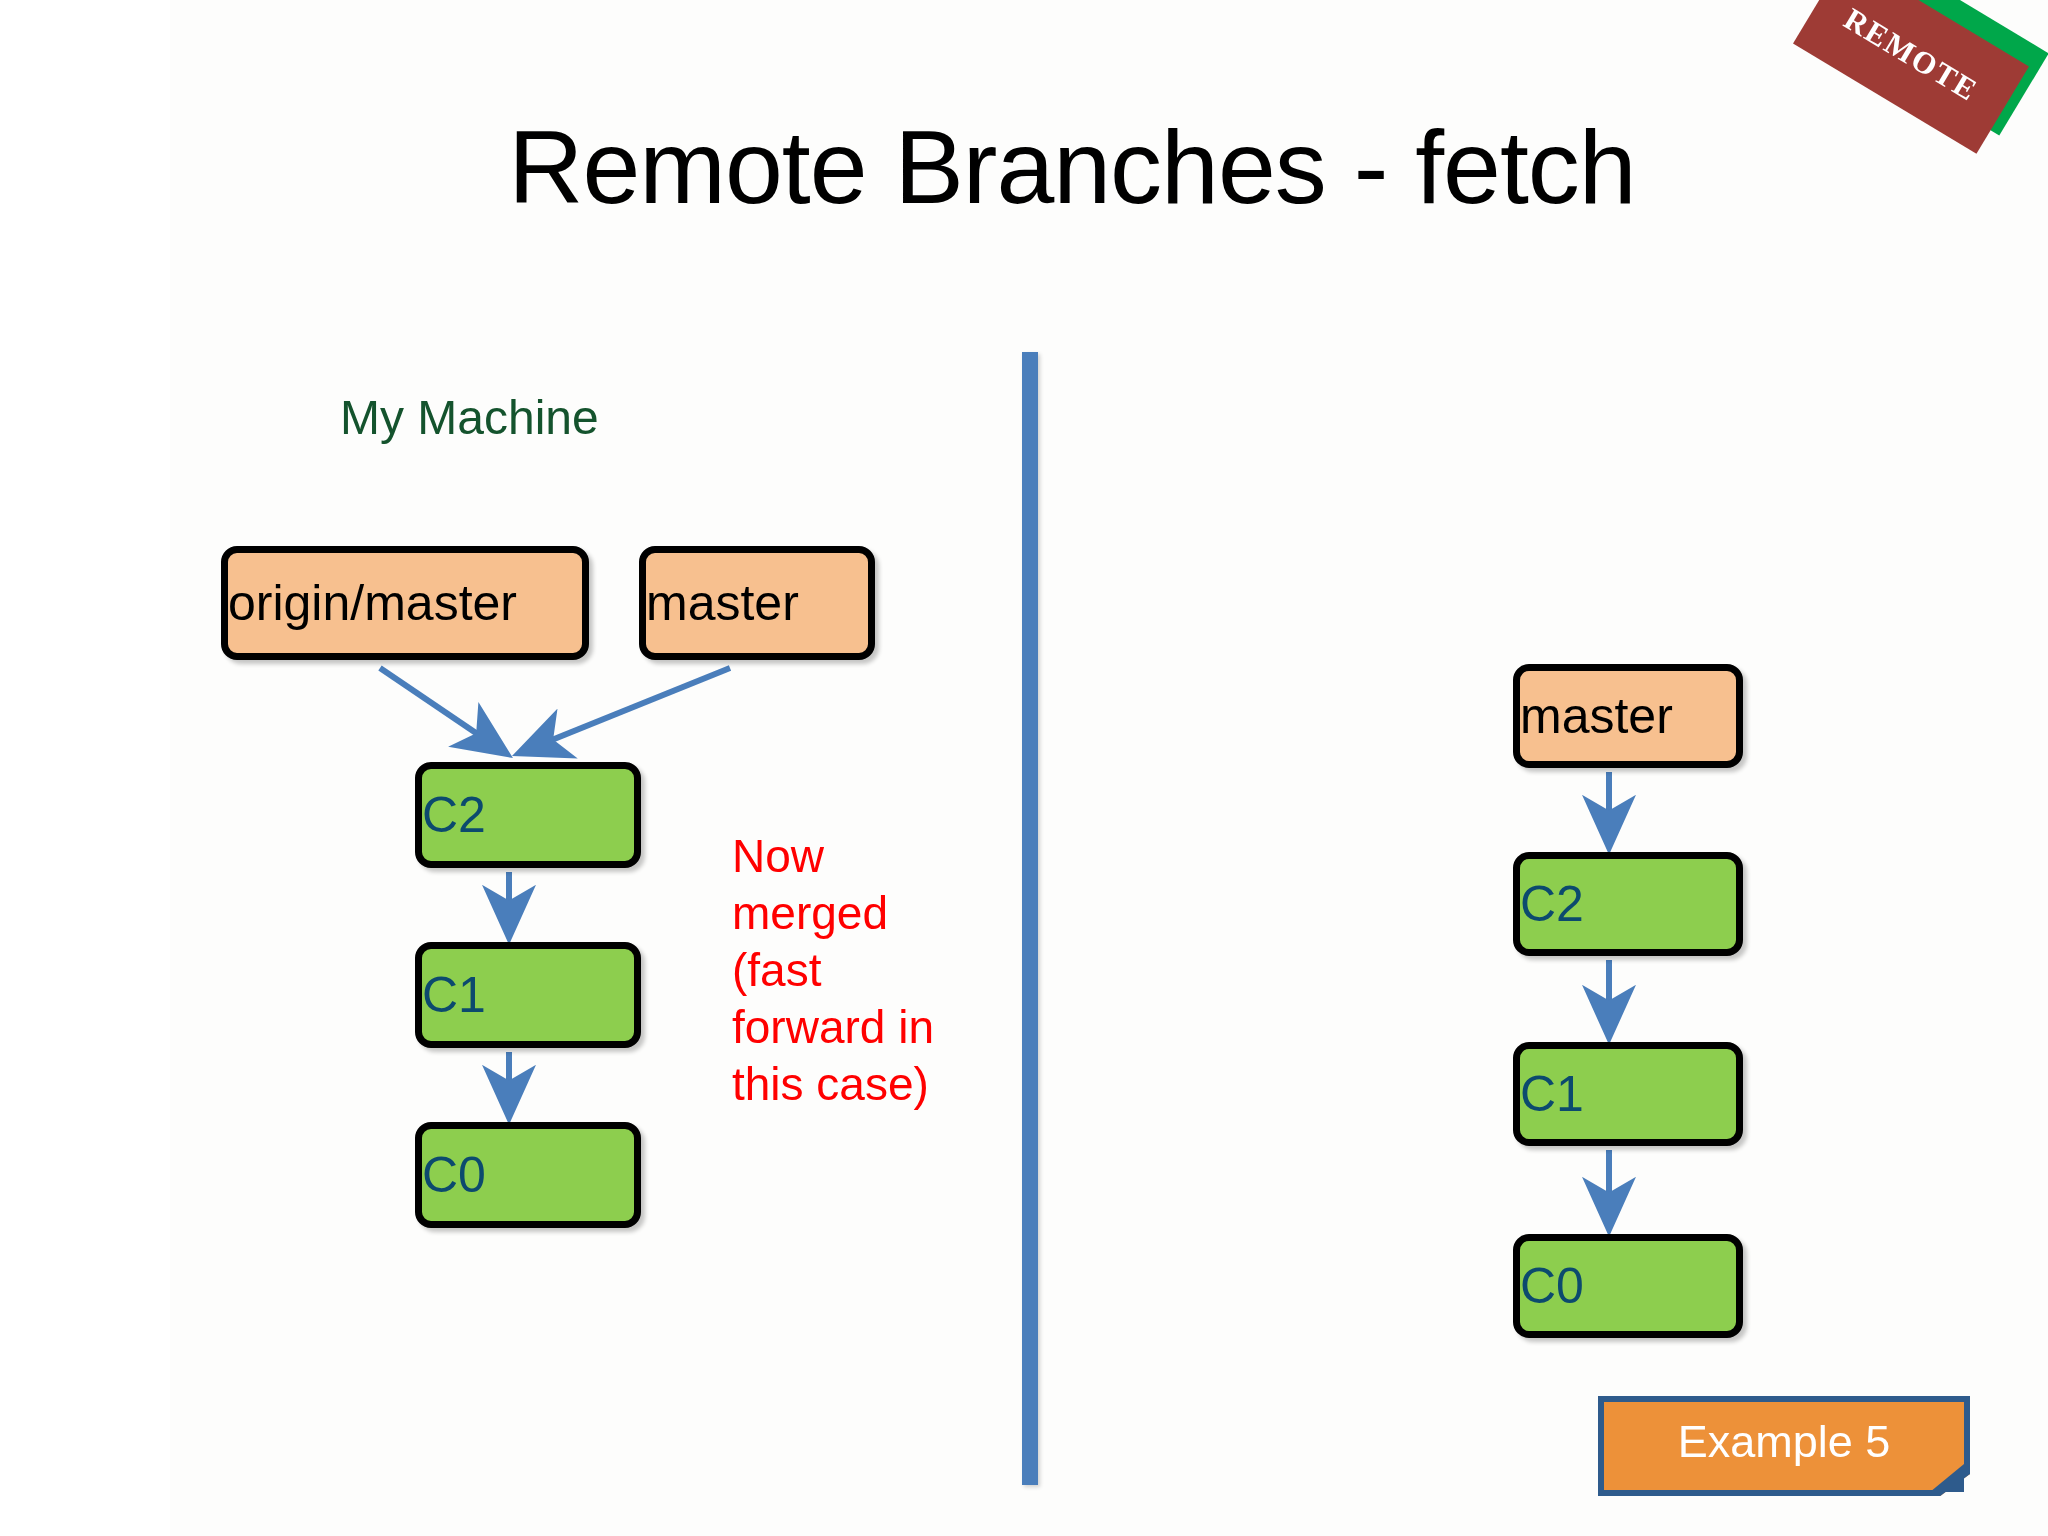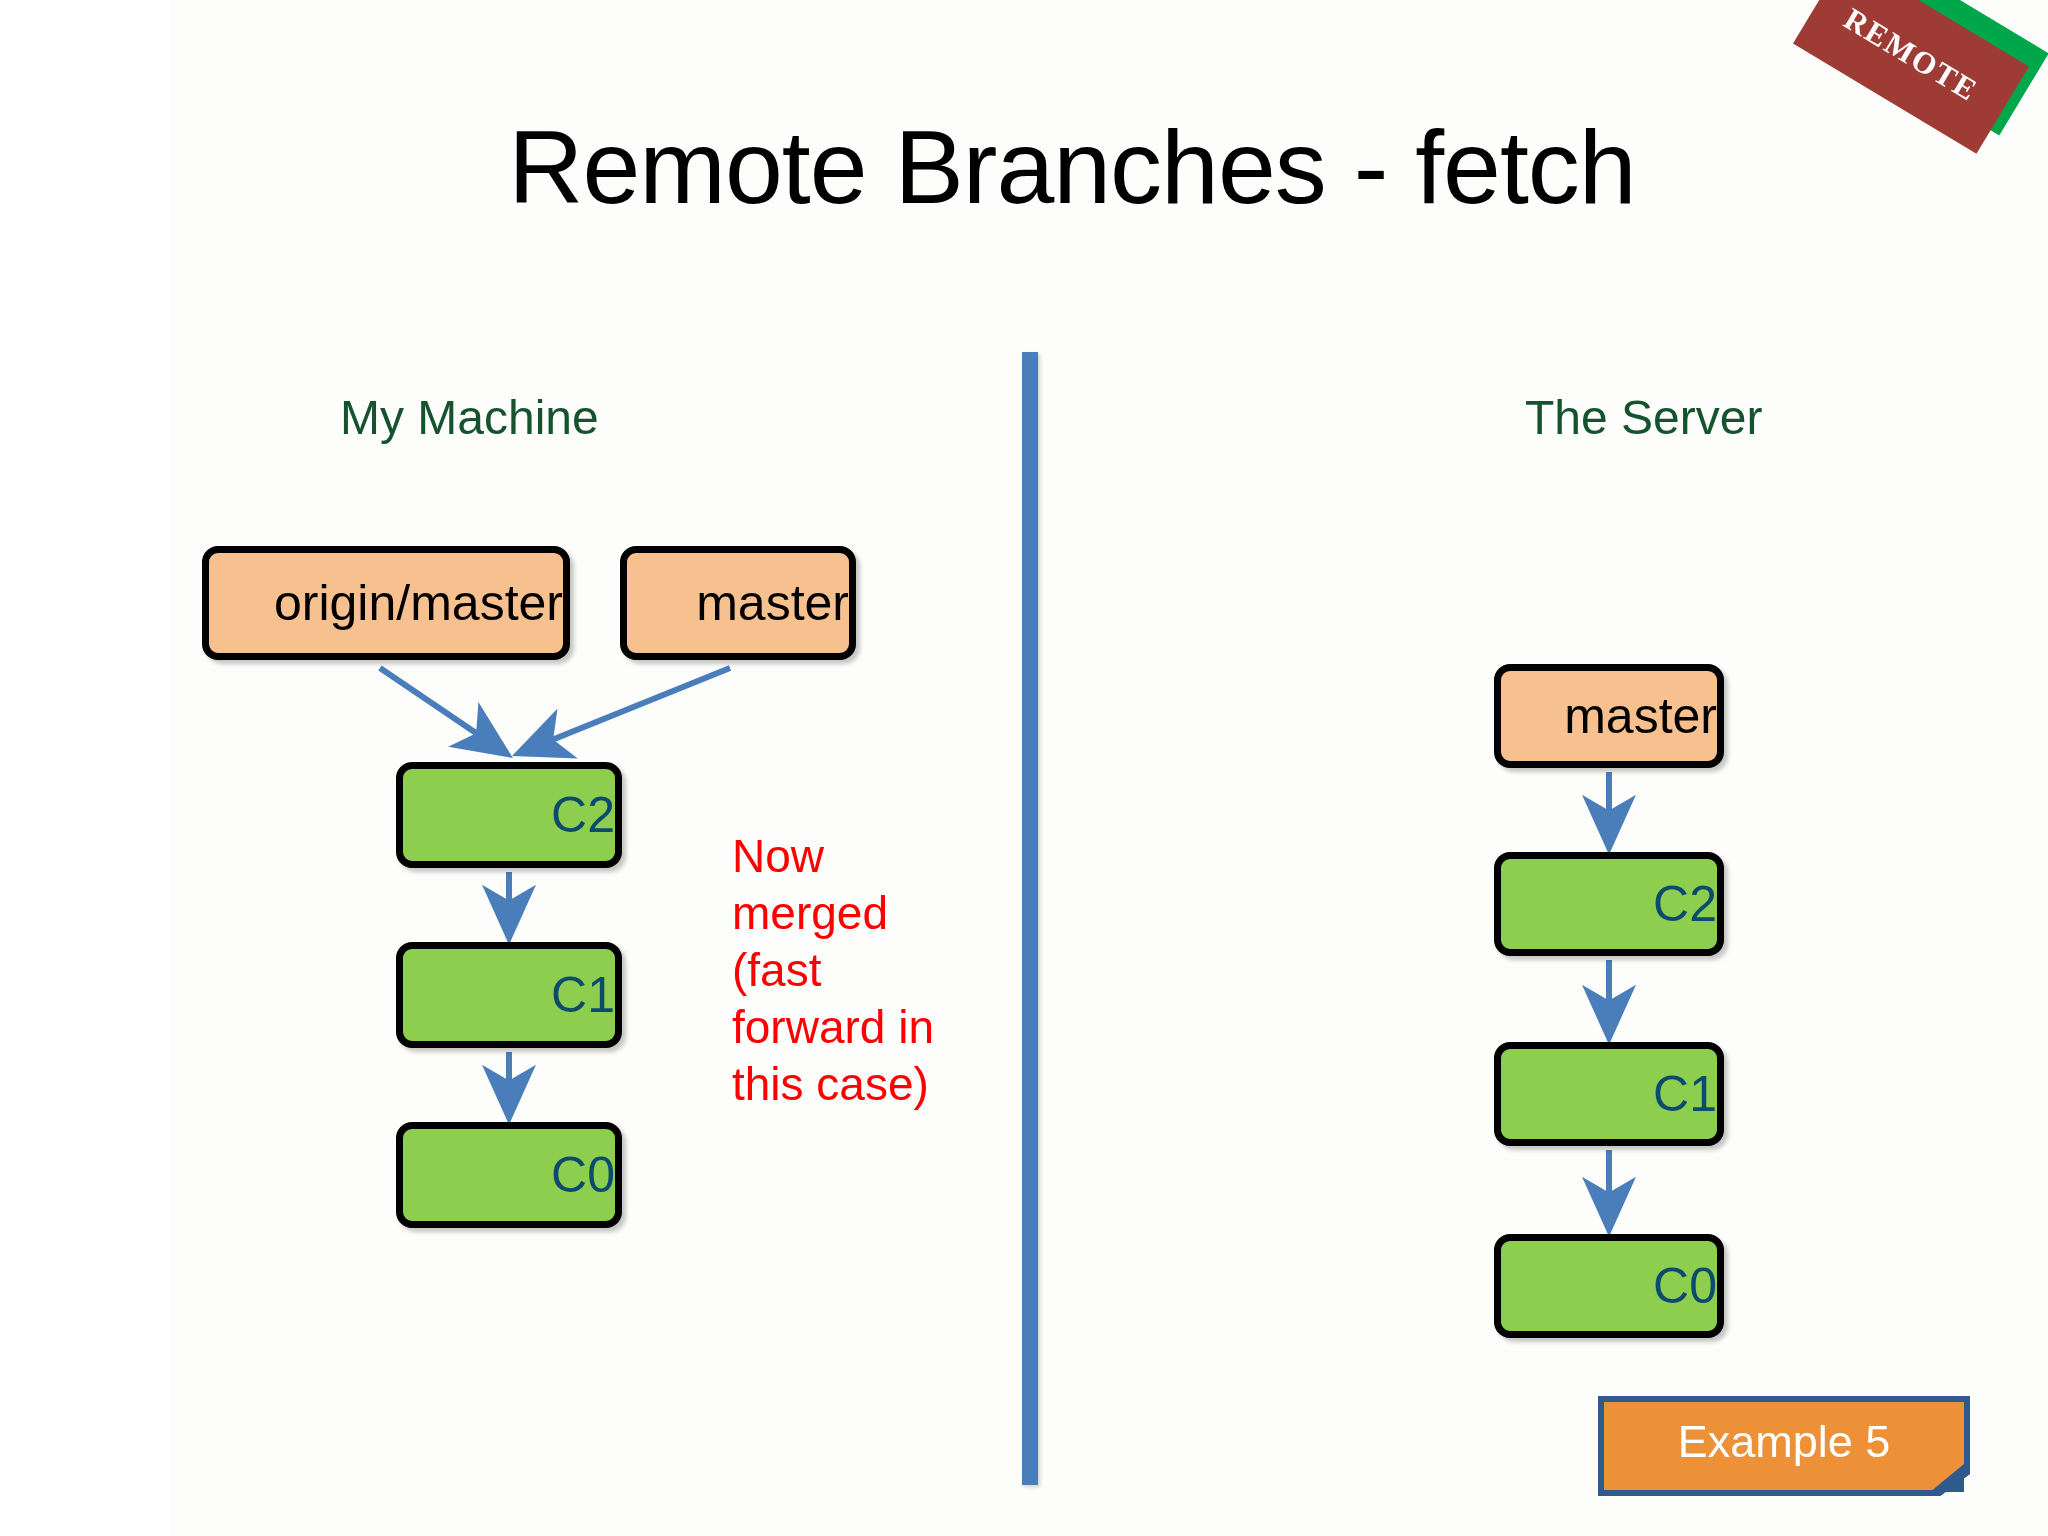--- a/index.html
+++ b/index.html
@@ -109,22 +109,23 @@
   }
 
   
   .node {
     position: absolute;
     box-sizing: border-box;
     border: 7px solid #000000;
     border-radius: 16px;
     display: flex;
     align-items: center;
-    justify-content: flex-end;
+    justify-content: flex-start;
     box-shadow: 4px 4px 4px rgba(0,0,0,0.22);
+    margin-left: 19px;
   }
   .node .node-label {
     white-space: nowrap;
   }
   .node.branch {
     background: #F7C08F;
   }
   .node.branch .node-label {
     color: #000000;
     font-size: 50px;
@@ -219,21 +220,20 @@
   <div class="stamp">
     <div class="stamp-green"></div>
     <div class="stamp-red">
       <span class="stamp-text">REMOTE</span>
     </div>
   </div>
 
   <div class="slide-title">Remote Branches - fetch</div>
 
   <div class="col-header left">My Machine</div>
-  <div class="col-header right">The Server</div>
 
   <div class="divider"></div>
 
   <svg class="arrows" viewBox="0 0 2048 1536" xmlns="http://www.w3.org/2000/svg">
     <defs>
       <marker id="ah" markerWidth="10" markerHeight="9" refX="8.2" refY="4.5" orient="auto" markerUnits="strokeWidth">
         <path d="M0,0 L10,4.5 L0,9 L2.6,4.5 Z" fill="#4A7EBB"></path>
       </marker>
     </defs>
 

